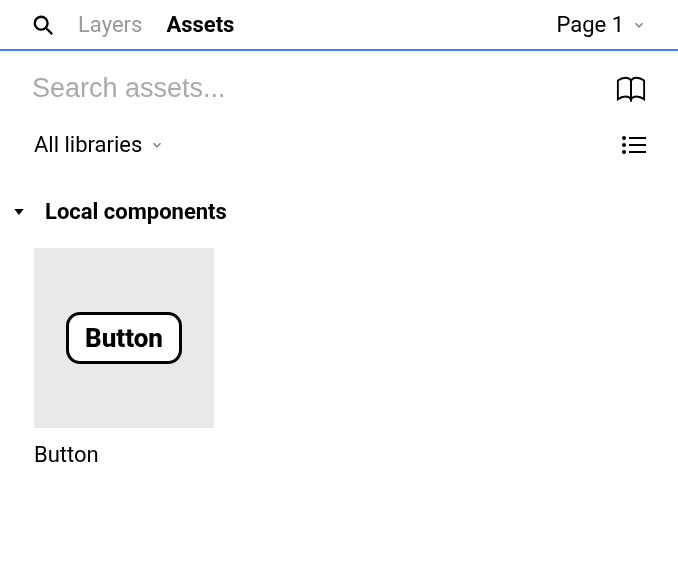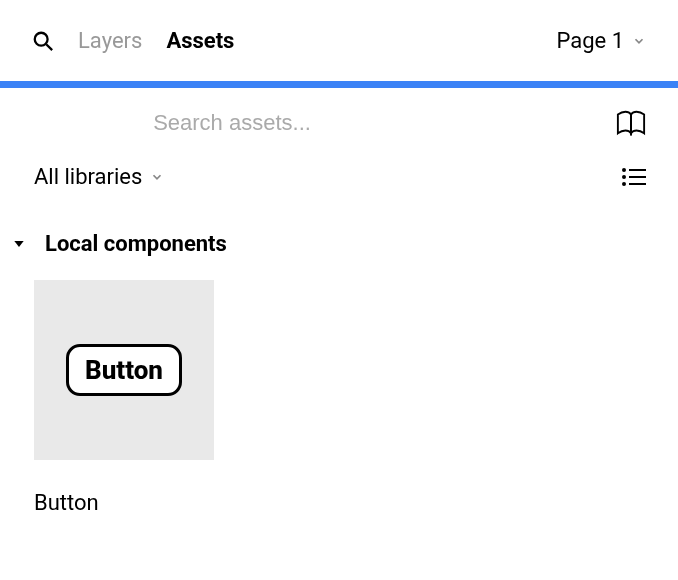--- a/index.html
+++ b/index.html
@@ -8,22 +8,22 @@
       width: 678px;
       height: 580px;
       background: #fff;
       color: #000;
       overflow: hidden;
     }
     .header {
       display: flex;
       align-items: center;
       justify-content: space-between;
-      padding: 28px 32px;
-      border-bottom: 7px solid #3b82f6;
+      padding: 12px 32px;
+      border-bottom: 2px solid #3b82f6;
     }
     .header-left {
       display: flex;
       align-items: center;
       gap: 24px;
     }
     .tabs {
       display: flex;
       gap: 24px;
       font-size: 22px;
@@ -46,25 +46,24 @@
     }
     .search-row {
       display: flex;
       align-items: center;
       justify-content: space-between;
       padding: 22px 32px 10px 32px;
     }
     .search-input {
       border: none;
       outline: none;
-      font-size: 22px;
+      font-size: 27px;
       width: 400px;
       color: #000;
       background: transparent;
-      text-align: center;
     }
     .search-input::placeholder {
       color: #aaa;
     }
     .filter-row {
       display: flex;
       align-items: center;
       justify-content: space-between;
       padding: 18px 32px 10px 34px;
     }
@@ -84,21 +83,21 @@
       font-weight: 700;
       cursor: pointer;
     }
     .component-grid {
       padding: 24px 34px;
     }
     .component-card {
       width: 180px;
       display: flex;
       flex-direction: column;
-      gap: 30px;
+      gap: 14px;
       cursor: pointer;
     }
     .component-preview {
       width: 180px;
       height: 180px;
       background: #e9e9e9;
       display: flex;
       align-items: center;
       justify-content: center;
     }

